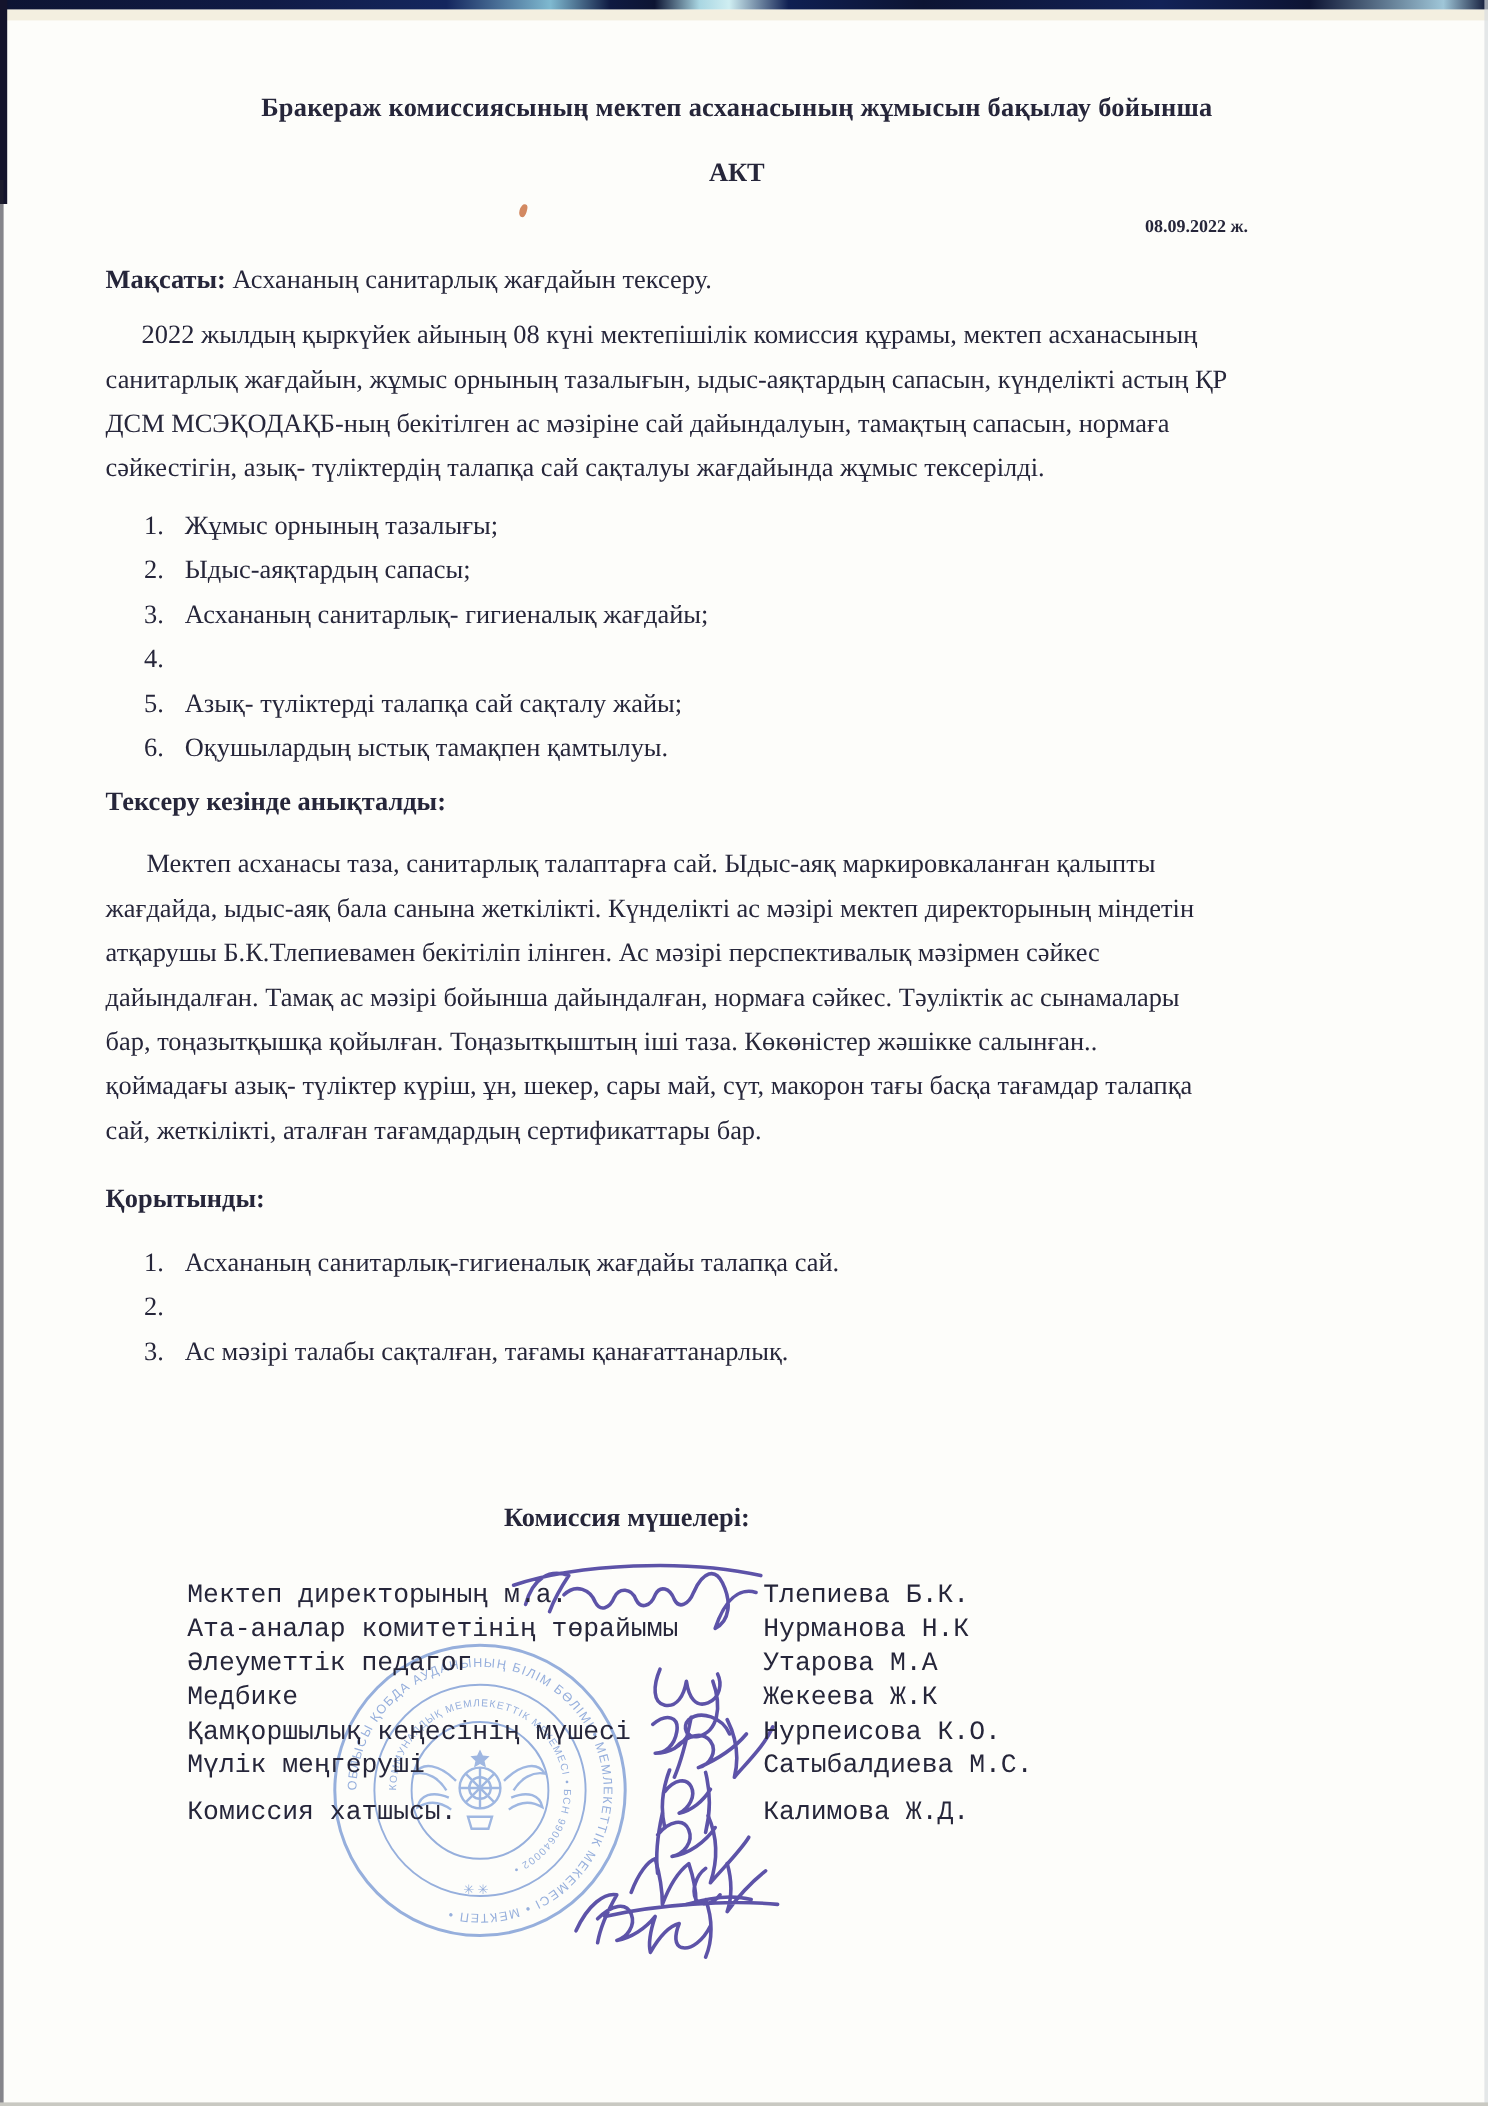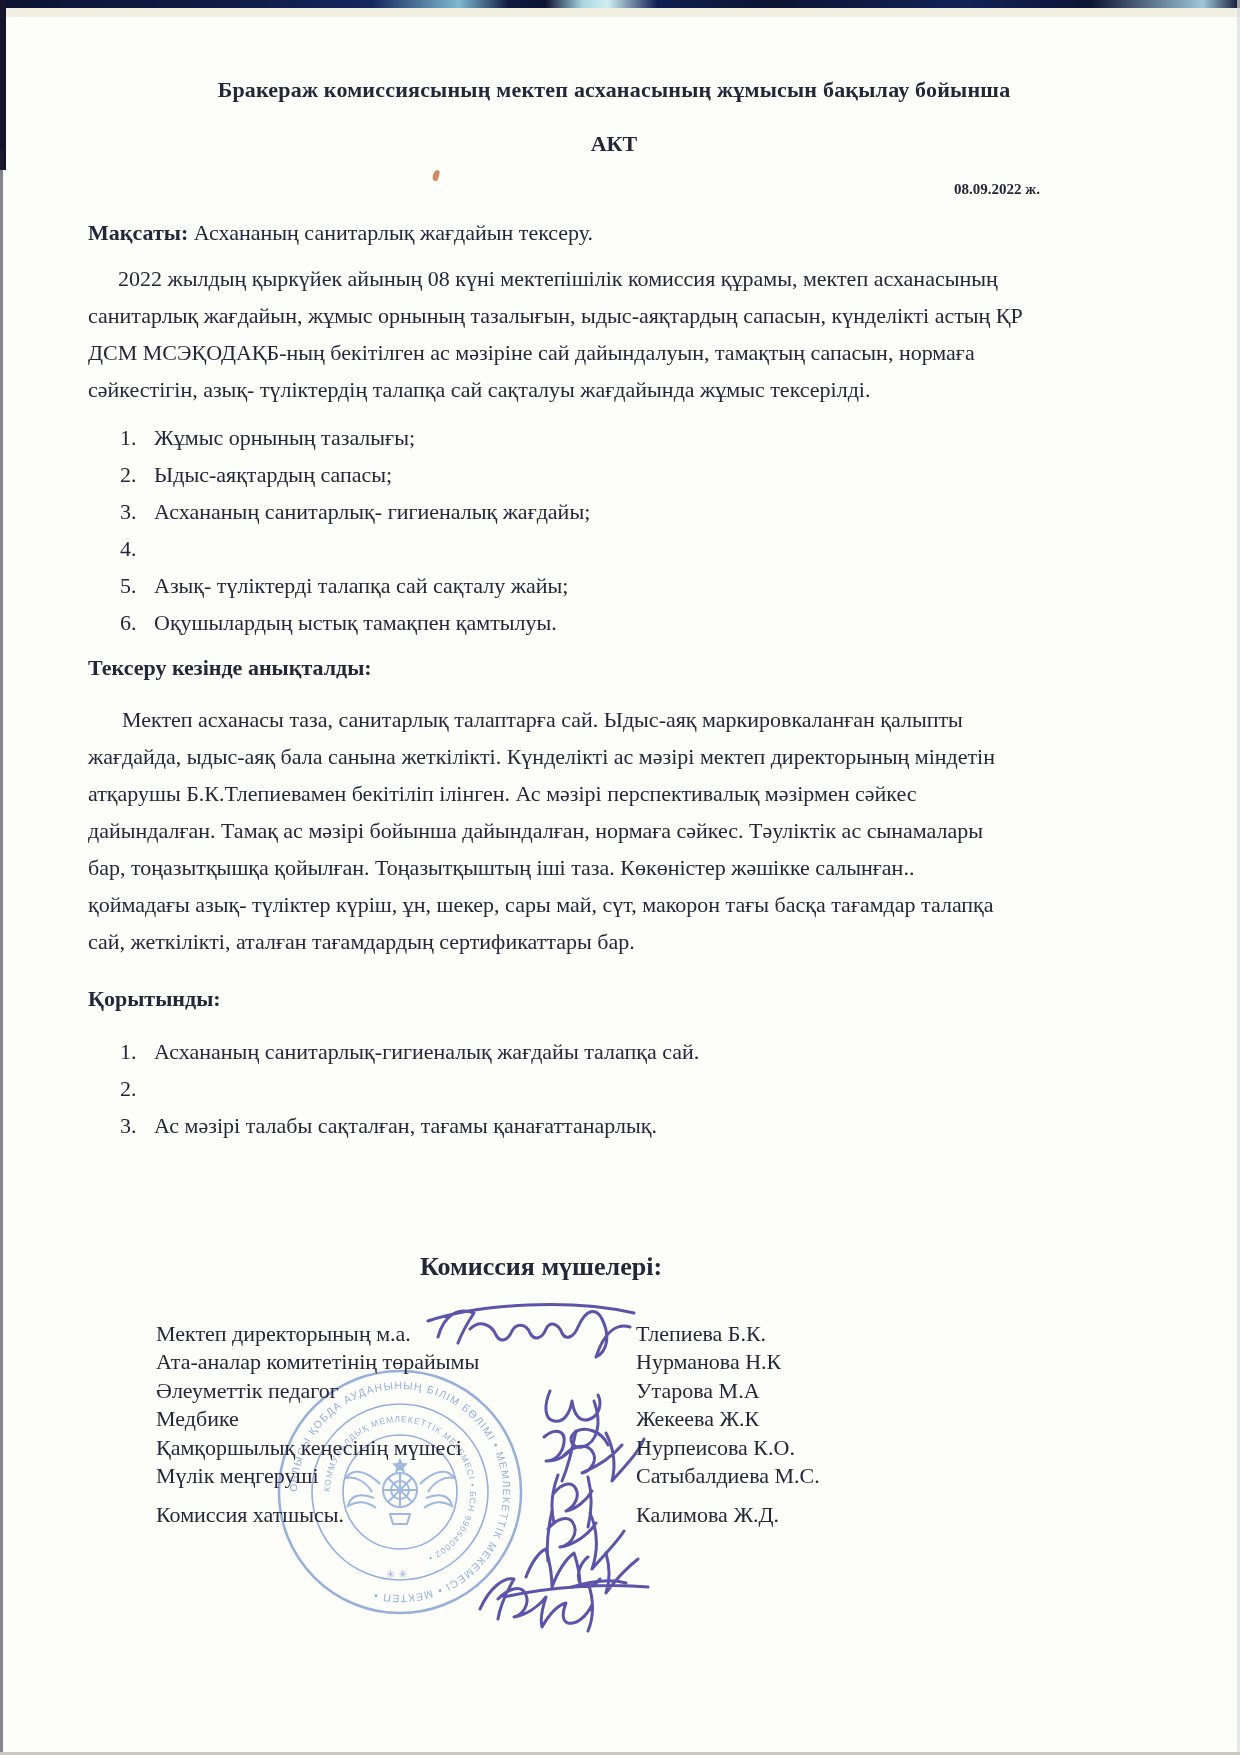--- a/index.html
+++ b/index.html
@@ -43,23 +43,23 @@
 
   .num-list { margin-top:16px; }
   .num-item { display:flex; font-size:22px; line-height:28px; margin-bottom:9px; }
   .num-item .num { width:34px; text-align:left; margin-left:32px; flex:0 0 auto; }
   .num-item .txt { white-space:pre-line; }
 
   .findings-para { margin-top:20px; text-indent:34px; }
 
   .conclusion-list { margin-top:26px; }
 
-  .commission-heading { margin-top:112px; padding-left:332px; font-weight:bold; font-size:26px; }
-
-  .members { margin-top:38px; margin-left:68px; }
+  .commission-heading { margin-top:112px; padding-left:332px; font-weight:bold; font-size:22px; }
+
+  .members { margin-top:38px; margin-left:68px;font-family:Liberation Mono, monospace; }
   .member-row { display:flex; font-size:22px; line-height:28.5px; }
   .member-row .role { width:470px; flex:0 0 auto; }
   .member-row .name { padding-left:10px; }
   .member-row.secretary { margin-top:10px; }
 
   .stamp { position:absolute; left:268px; top:1360px; width:264px; height:264px; opacity:.8; mix-blend-mode:multiply; pointer-events:none; }
   .signatures { position:absolute; left:400px; top:1285px; width:520px; height:380px; pointer-events:none; }
 </style>
 </head>
 <body>

